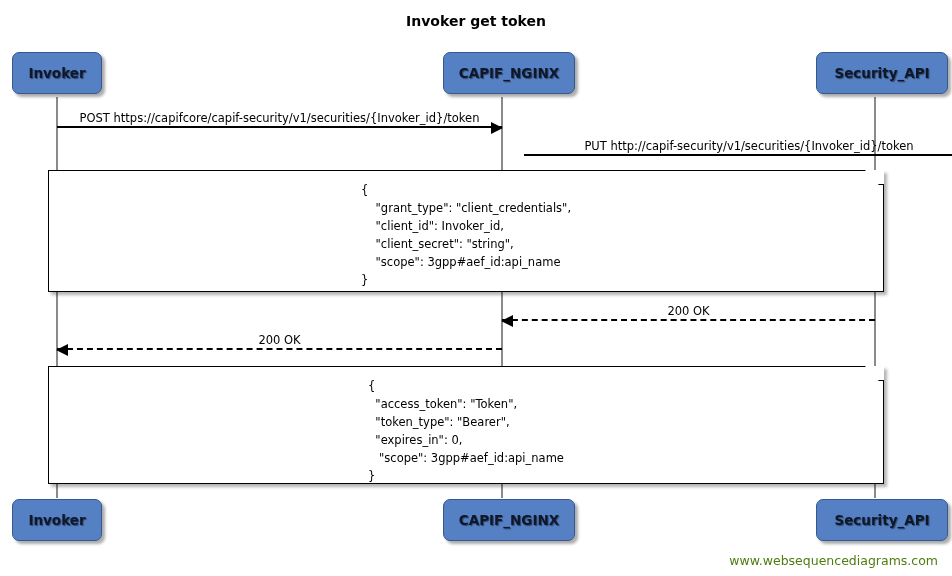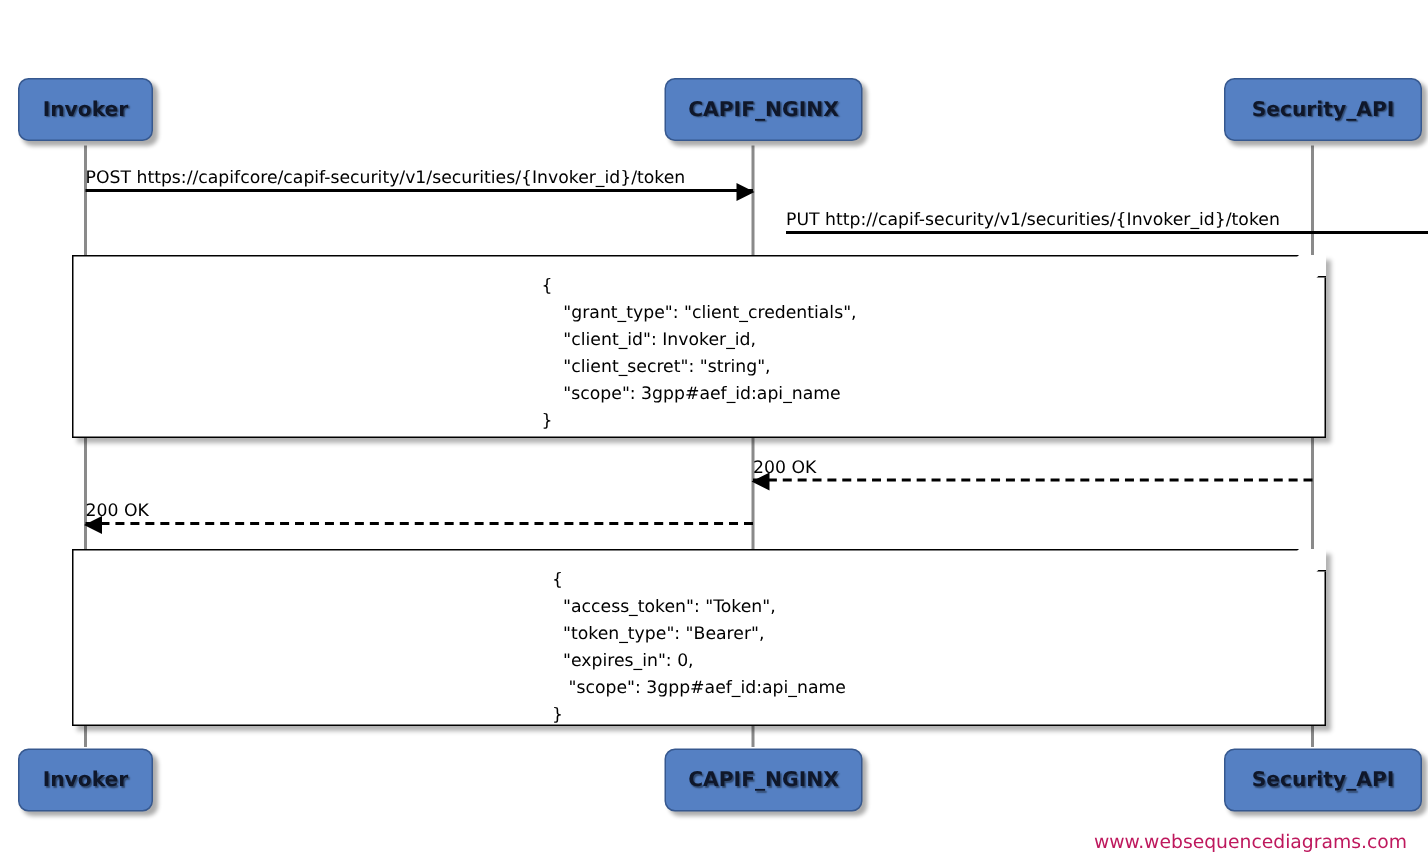--- a/index.html
+++ b/index.html
@@ -82,20 +82,21 @@
     border-top: 2px solid #000000;
   }
   .msg-line.dashed {
     border-top: 2px dashed #000000;
   }
   .msg-label {
     position: absolute;
     left: 0;
     right: 0;
     bottom: 4px;
+    text-align: center;
     font-size: 11.5px;
     color: #000000;
     font-family: "DejaVu Sans", sans-serif;
     white-space: nowrap;
     line-height: 13px;
   }
   .arrowhead {
     position: absolute;
     bottom: -5px;
     width: 0;
@@ -158,29 +159,30 @@
     line-height: 18px;
     white-space: pre;
   }
 
   
   .footer {
     position: absolute;
     right: 14px;
     bottom: 8px;
     font-size: 12.5px;
-    color: #be185d;
+    color: #4d7c0f;
     font-family: "DejaVu Sans", sans-serif;
   }
 </style>
 </head>
 <body>
 
 <div id="canvas">
 
+  <div class="diagram-title">Invoker get token</div>
 
   <div class="lifeline" style="left:56px;"></div>
   <div class="lifeline" style="left:501px;"></div>
   <div class="lifeline" style="left:874px;"></div>
 
   <div class="participant" style="left:12px; top:52px;">
     <span>Invoker</span>
   </div>
   <div class="participant wide" style="left:443px; top:52px;">
     <span>CAPIF_NGINX</span>

